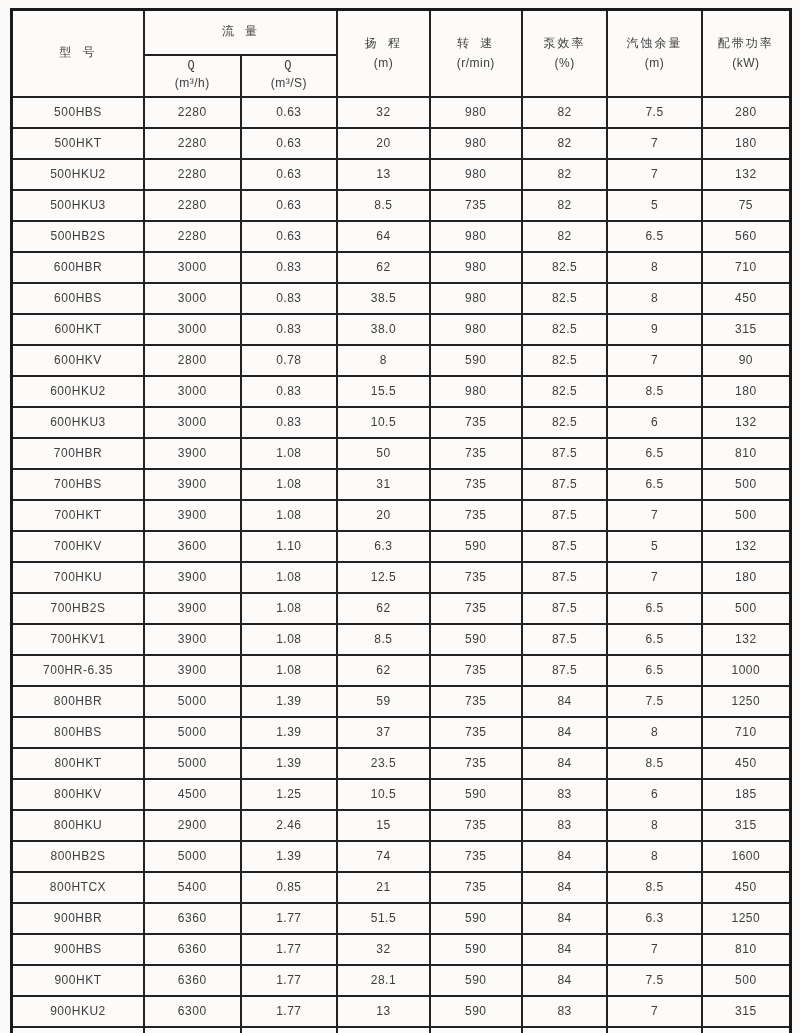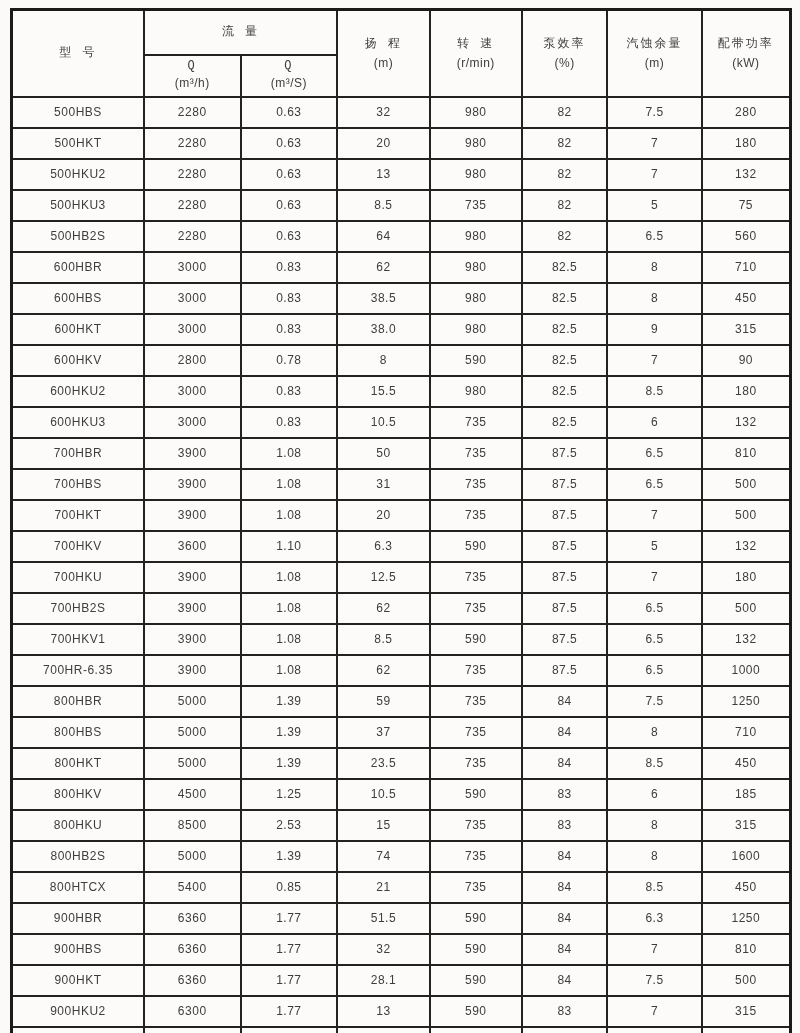--- a/index.html
+++ b/index.html
@@ -342,22 +342,22 @@
           <td>4500</td>
           <td>1.25</td>
           <td>10.5</td>
           <td>590</td>
           <td>83</td>
           <td>6</td>
           <td>185</td>
         </tr>
         <tr>
           <td>800HKU</td>
-          <td>8500</td>
-          <td>2.53</td>
+          <td>2900</td>
+          <td>2.46</td>
           <td>15</td>
           <td>735</td>
           <td>83</td>
           <td>8</td>
           <td>315</td>
         </tr>
         <tr>
           <td>800HB2S</td>
           <td>5000</td>
           <td>1.39</td>

